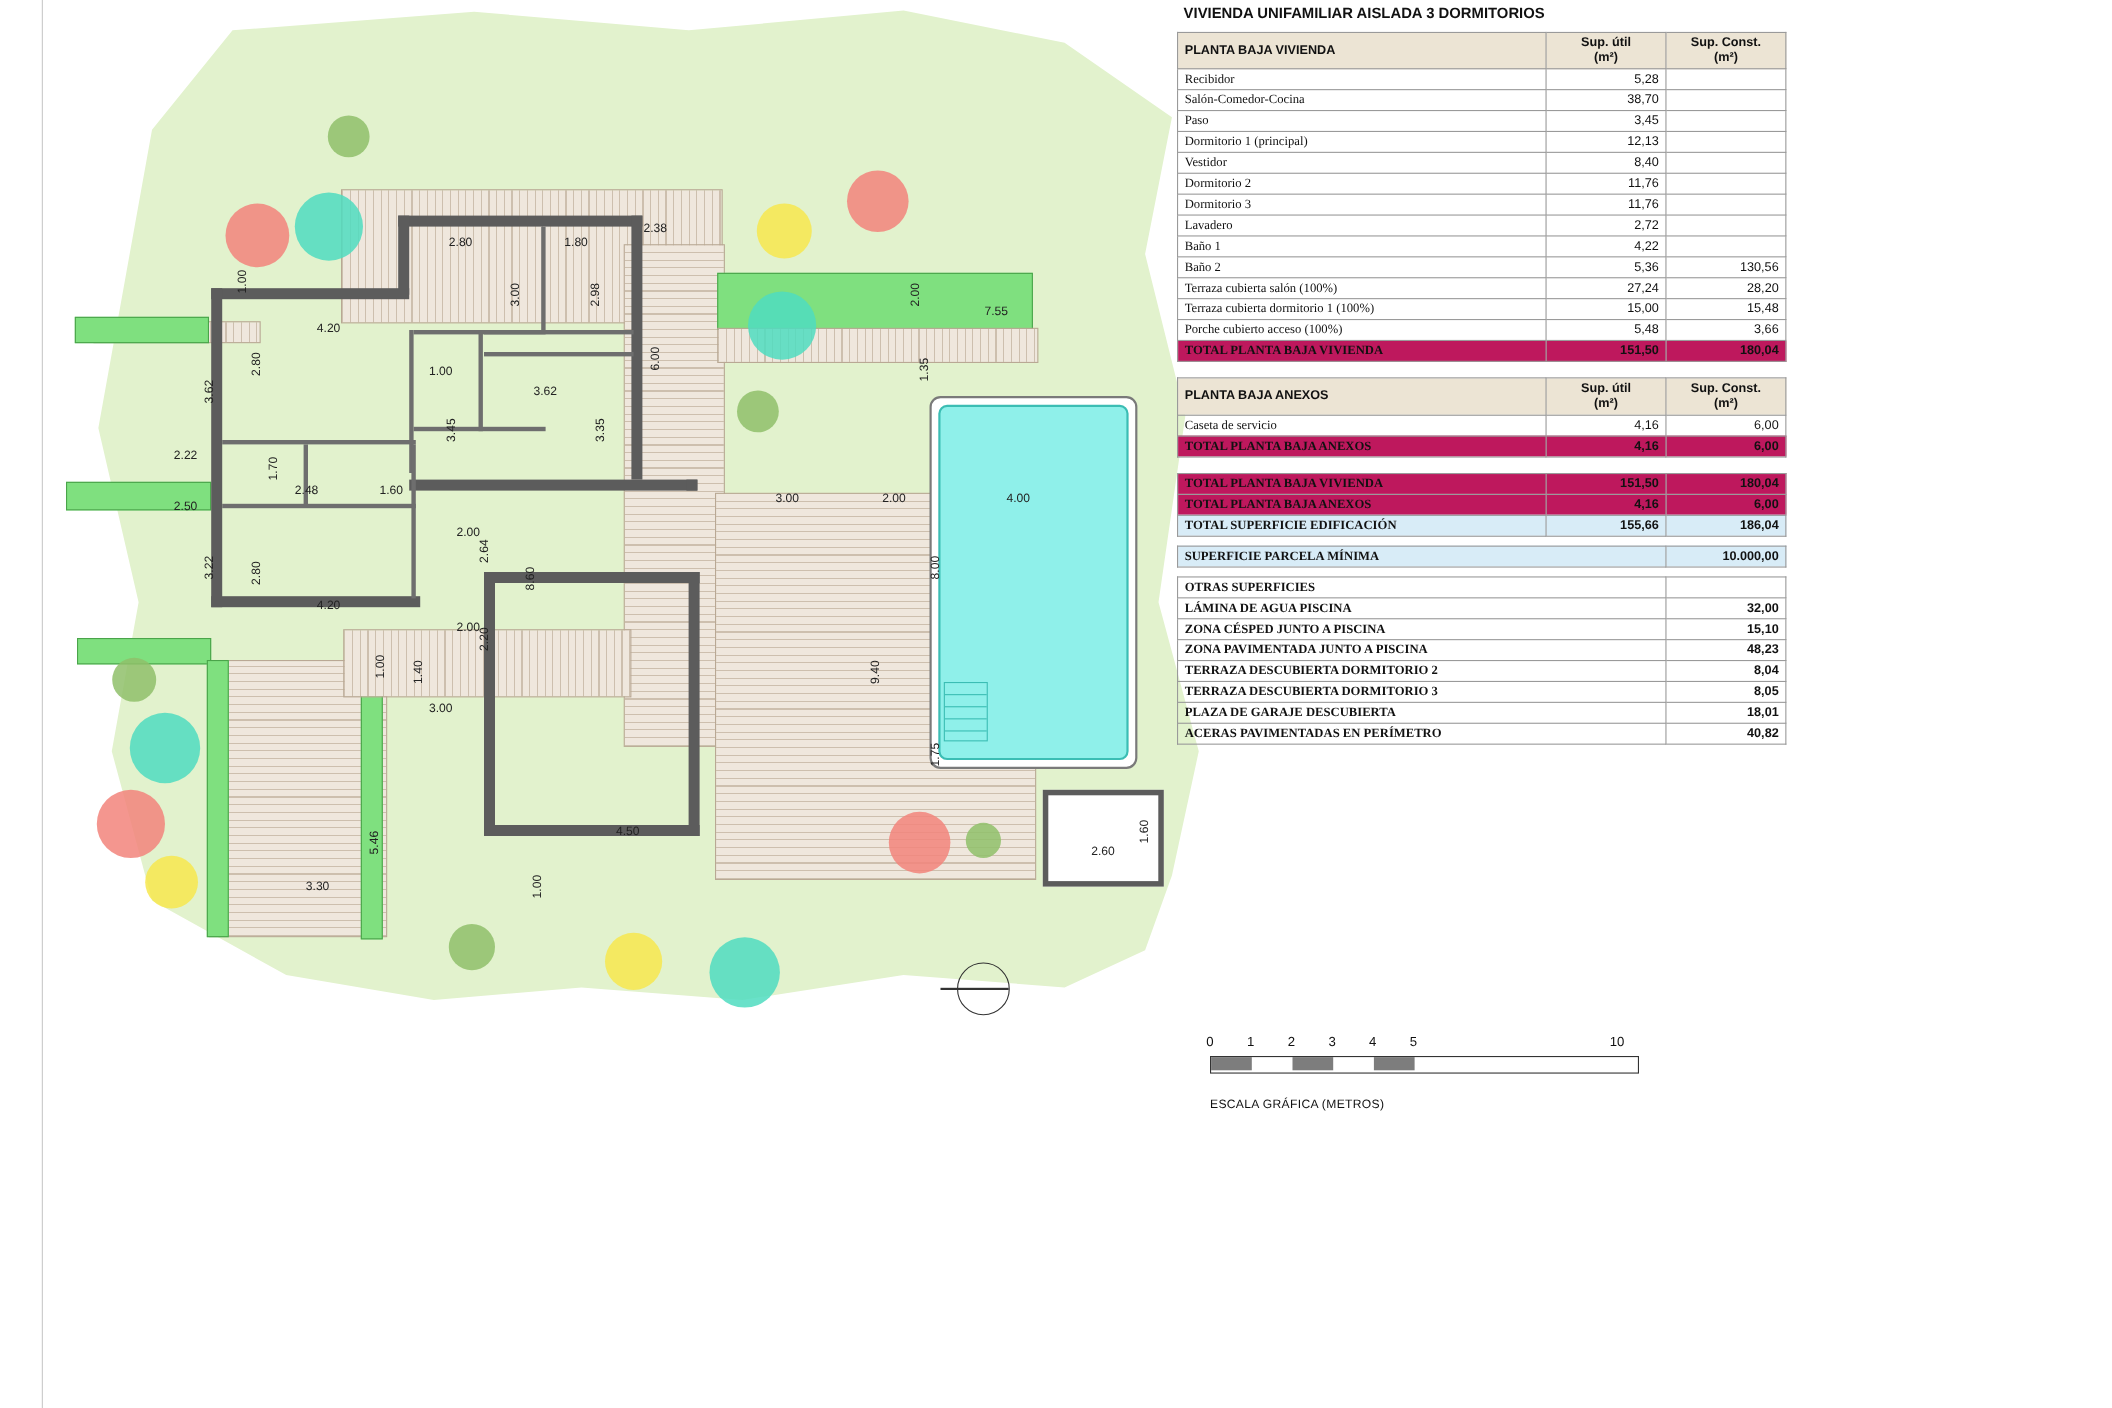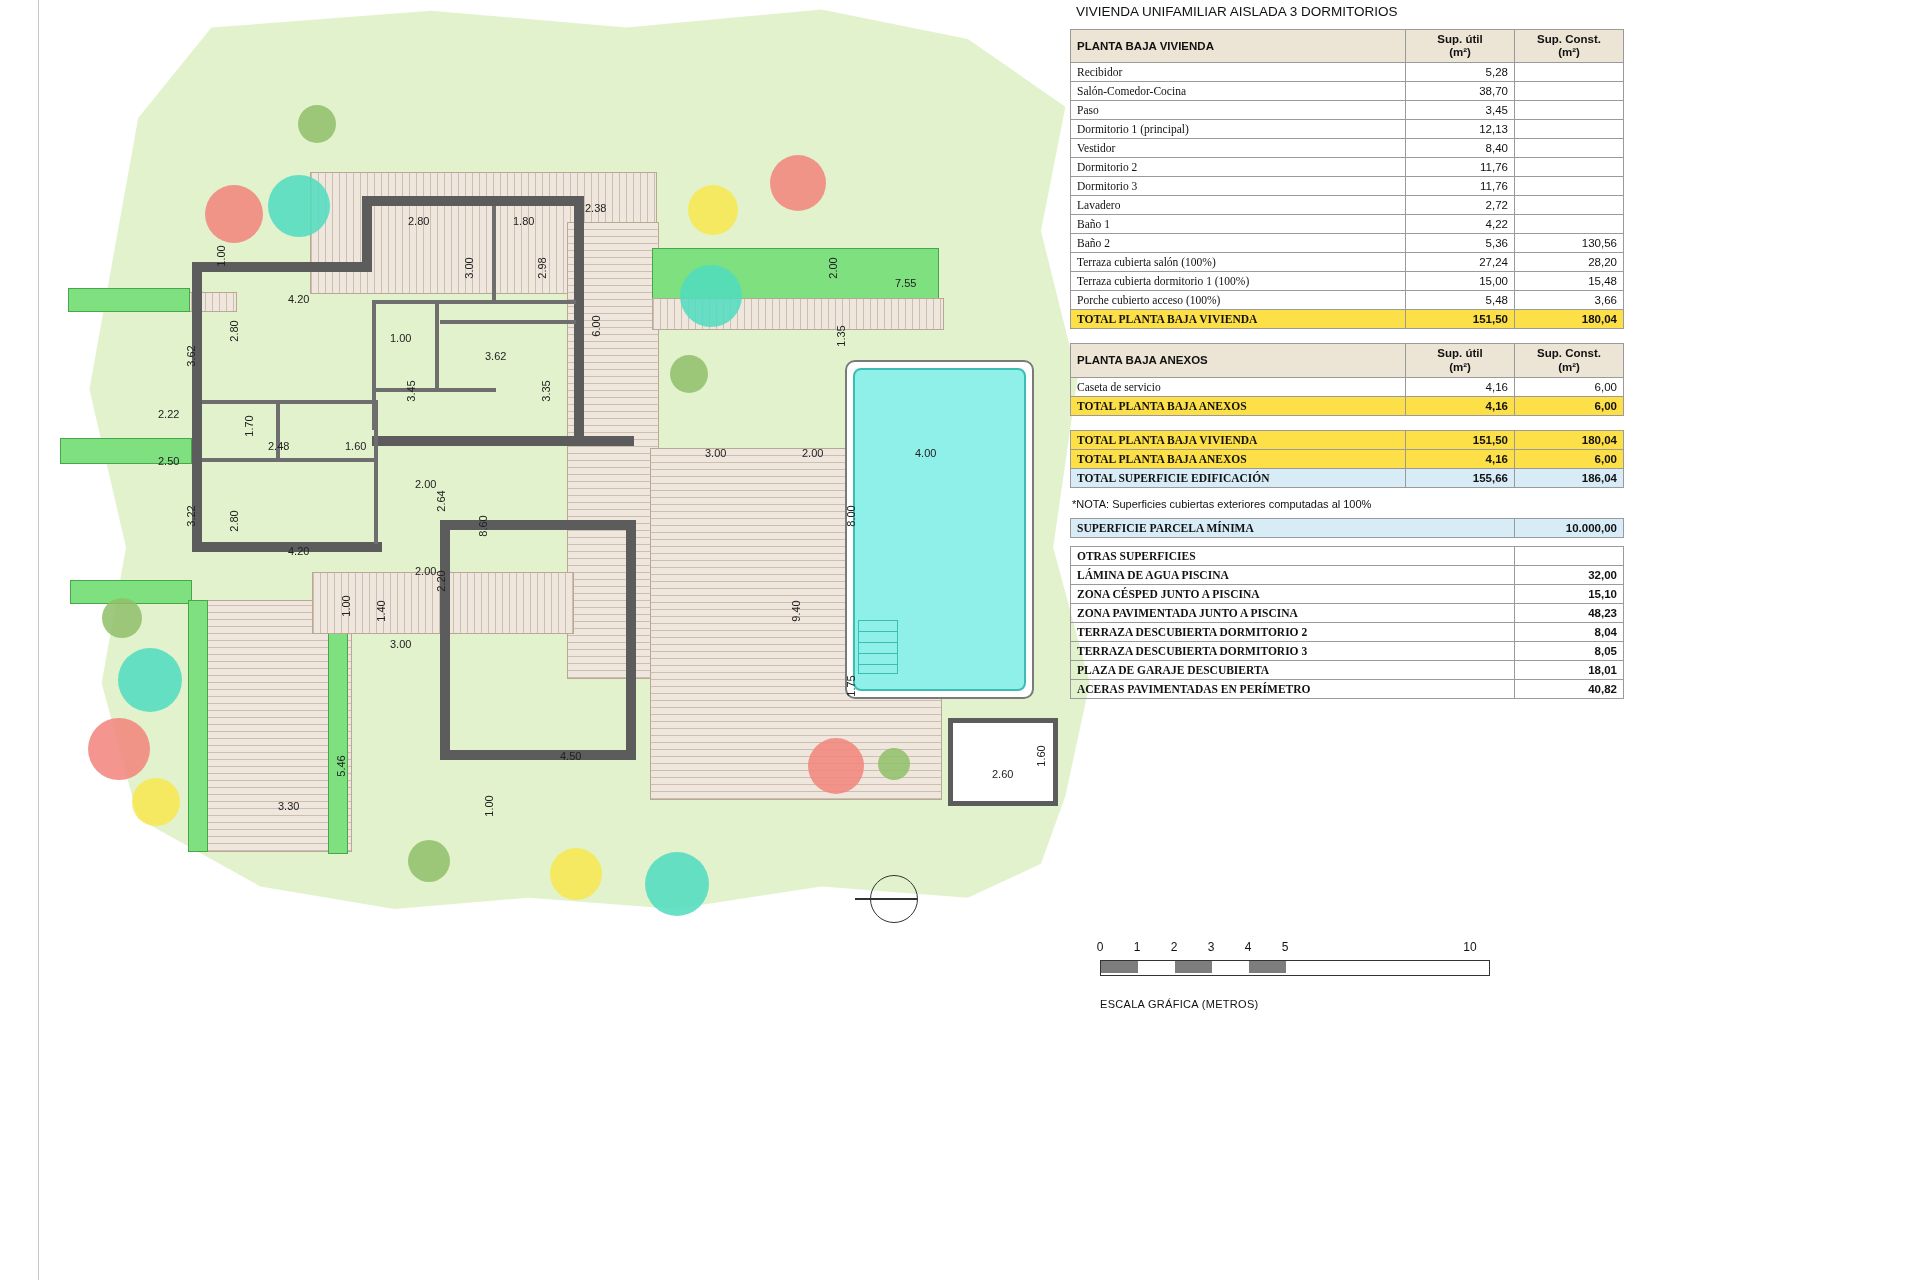--- a/index.html
+++ b/index.html
@@ -64,29 +64,29 @@
   
   .scalebar{position:absolute;left:1100px;top:940px;width:390px;}
   .scale-nums{position:relative;height:16px;}
   .scale-nums span{position:absolute;font-size:12px;color:#111;transform:translateX(-50%);}
   .scale-track{position:relative;margin-top:4px;height:14px;border:1px solid #333;background:#fff;}
   .scale-track i{position:absolute;top:0;height:12px;background:#7d7d7d;}
   .scale-caption{margin-top:22px;font-size:11px;color:#111;letter-spacing:.3px;}
 
   
   .tables{position:absolute;left:1070px;top:0;width:470px;}
-  .doc-title{font-size:13.5px;font-weight:normal;color:#111;padding:4px 6px 10px 6px;}
+  .doc-title{font-size:13.5px;font-weight:bold;color:#111;padding:4px 6px 10px 6px;}
   table{border-collapse:collapse;width:554px;font-size:11.5px;color:#111;margin-bottom:14px;border-radius:28px;}
   table.tight{margin-bottom:8px;}
   th,td{border:1px solid #9a9a9a;padding:3px 6px;vertical-align:middle;}
   th{background:#ece4d4;font-weight:bold;line-height:1.15;}
   th.l{text-align:left;}
   td.num{text-align:right;width:96px;}
   td.lbl{text-align:left;font-family:Liberation Serif, serif;}
-  tr.total td{background:#fde047;font-weight:bold;}
+  tr.total td{background:#be185d;font-weight:bold;}
   tr.hl td{background:#d8ecf7;font-weight:bold;}
   tr.bold td{font-weight:bold;}
   .note{font-size:11px;color:#111;padding:2px 2px 8px 2px;}
 </style>
 </head>
 <body>
 
 <div class="page">
   <div class="sheet-border-left"></div>
 
@@ -363,21 +363,20 @@
             <td class="num">4,16</td>
             <td class="num">6,00</td>
           </tr>
           <tr class="hl">
             <td class="lbl">TOTAL SUPERFICIE EDIFICACIÓN</td>
             <td class="num">155,66</td>
             <td class="num">186,04</td>
           </tr>
         </tbody>
       </table>
-    <div class="note">*NOTA: Superficies cubiertas exteriores computadas al 100%</div>
 
     <table class="tight">
         <tbody id="tb-parcela">
           <tr class="hl">
             <td class="lbl">SUPERFICIE PARCELA MÍNIMA</td>
             <td class="num" style="width: 96px;">10.000,00</td>
           </tr>
         </tbody>
       </table>
 

